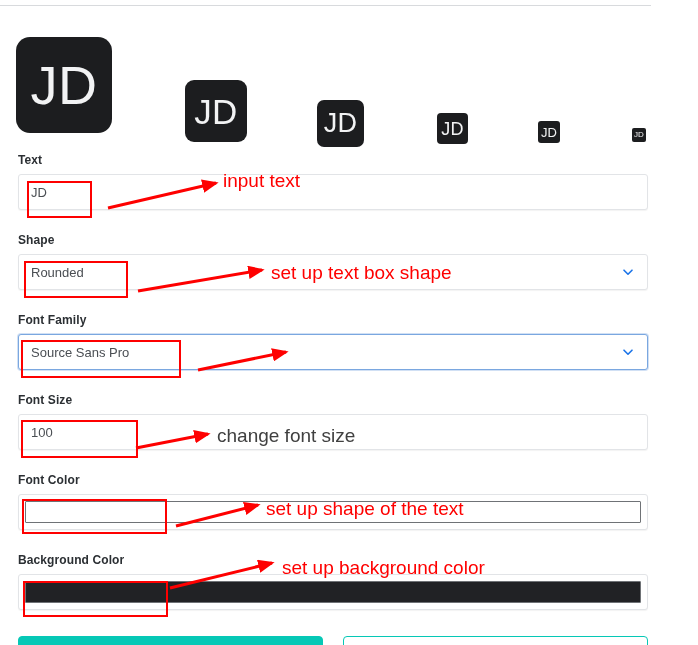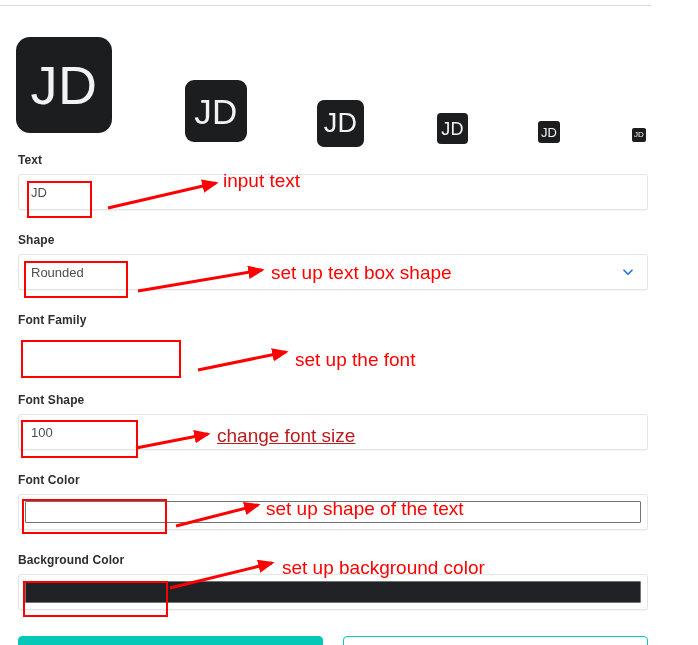--- a/index.html
+++ b/index.html
@@ -218,23 +218,29 @@
       <div class="field-label">Shape</div>
       <div class="control">
         <span class="value">Rounded</span>
         <svg class="chevron" viewBox="0 0 14 14">
           <path d="M3 5.2 L7 9.2 L11 5.2" fill="none" stroke="#1a73e8" stroke-width="1.6" stroke-linecap="round" stroke-linejoin="round"></path>
         </svg>
       </div>
     </div>
     <div class="field" style="top: 172px;">
       <div class="field-label">Font Family</div>
+      <div class="control focused">
+        <span class="value">Source Sans Pro</span>
+        <svg class="chevron" viewBox="0 0 14 14">
+          <path d="M3 5.2 L7 9.2 L11 5.2" fill="none" stroke="#1a73e8" stroke-width="1.6" stroke-linecap="round" stroke-linejoin="round"></path>
+        </svg>
+      </div>
     </div>
     <div class="field" style="top: 252px;">
-      <div class="field-label">Font Shape</div>
+      <div class="field-label">Font Size</div>
       <div class="control">
         <span class="value">100</span>
       </div>
     </div>
     <div class="field" style="top: 332px;">
       <div class="field-label">Font Color</div>
       <div class="control color-ctl">
         <div class="swatch" style="background: rgb(255, 255, 255);"></div>
       </div>
     </div>
@@ -267,20 +273,19 @@
       <line x1="193" y1="370" x2="281" y2="352" stroke="#fe0000" stroke-width="3" marker-end="url(#arrowhead)"></line>
       <line x1="131" y1="448" x2="203" y2="434" stroke="#fe0000" stroke-width="3" marker-end="url(#arrowhead)"></line>
       <line x1="171" y1="526" x2="253" y2="505" stroke="#fe0000" stroke-width="3" marker-end="url(#arrowhead)"></line>
       <line x1="165" y1="588" x2="267" y2="563" stroke="#fe0000" stroke-width="3" marker-end="url(#arrowhead)"></line>
     </svg>
 <div class="annot-box" style="left: 22px; top: 181px; width: 65px; height: 37px; border-color: rgb(254, 0, 0);"></div>
     <div class="annot-text" style="left: 218px; top: 170px; color: rgb(254, 0, 0);">input text</div>
     <div class="annot-box" style="left: 19px; top: 261px; width: 104px; height: 37px; border-color: rgb(254, 0, 0);"></div>
     <div class="annot-text" style="left: 266px; top: 262px; color: rgb(254, 0, 0); text-align: right;">set up text box shape</div>
     <div class="annot-box" style="left: 16px; top: 340px; width: 160px; height: 38px; border-color: rgb(254, 0, 0);"></div>
-    <div class="annot-text" style="left: 290px; top: 349px; color: rgb(254, 0, 0);">set up the font</div>
     <div class="annot-box" style="left: 16px; top: 420px; width: 117px; height: 38px; border-color: rgb(254, 0, 0);"></div>
-    <div class="annot-text" style="left: 212px; top: 425px; color: #b91c1c; text-decoration: underline;">change font size</div>
+    <div class="annot-text" style="left: 212px; top: 425px; color: #404040;">change font size</div>
     <div class="annot-box" style="left: 17px; top: 499px; width: 145px; height: 35px; border-color: rgb(254, 0, 0);"></div>
     <div class="annot-text" style="left: 261px; top: 498px; color: rgb(254, 0, 0);">set up shape of the text</div>
     <div class="annot-box" style="left: 18px; top: 581px; width: 145px; height: 36px; border-color: rgb(254, 0, 0);"></div>
     <div class="annot-text" style="left: 277px; top: 557px; color: rgb(254, 0, 0);">set up background color</div>
   </div>
 
 </body></html>

